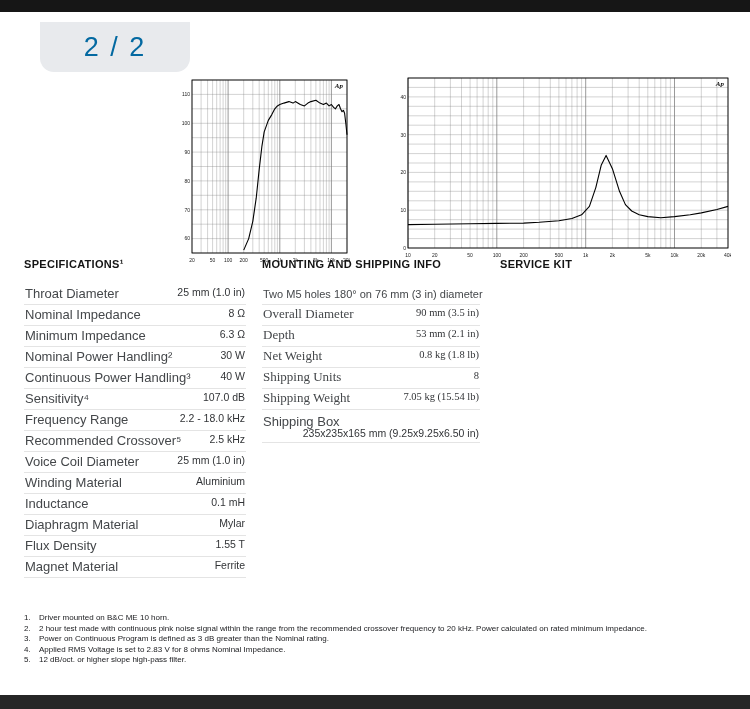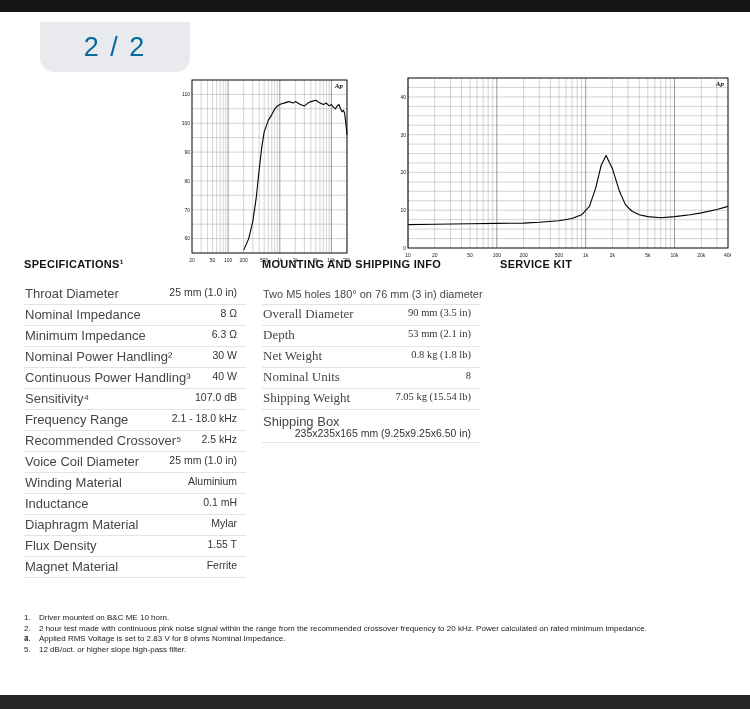--- a/index.html
+++ b/index.html
@@ -25,21 +25,21 @@
   .chart svg { display:block; }
 
   .section-title {
     position:absolute; font-size:11px; font-weight:700; color:#141414; letter-spacing:0.3px;
     white-space:nowrap;
   }
 
   .spec-table { position:absolute; }
   .spec-row { position:relative; height:21px; border-bottom:1px solid #e4e4e4; }
   .spec-label { position:absolute; left:1px; bottom:3px; font-size:13px; color:#44474a; white-space:nowrap; }
-  .spec-value { position:absolute; right:9px; top:2px; font-size:10.5px; color:#323437; white-space:nowrap; }
+  .spec-value { position:absolute; right:1px; top:2px; font-size:10.5px; color:#323437; white-space:nowrap; }
   .spec-row.tall { height:33px; }
   .spec-row.tall .spec-label { bottom:auto; top:4px; }
   .spec-row.tall .spec-value { top:auto; bottom:3px; }
 
   .note-row { position:absolute; height:21px; border-bottom:1px solid #e4e4e4; }
   .note-row span { position:absolute; left:1px; bottom:4px; font-size:11px; color:#44474a; white-space:nowrap; }
 
   .footnotes { position:absolute; left:24px; top:613px; width:718px; font-size:8px; line-height:10.5px; color:#202124; }
   .footnote { position:relative; padding-left:15px; }
   .footnote .num { position:absolute; left:0; top:0; }
@@ -224,21 +224,21 @@
       <span class="spec-value">40 W</span>
     </div>
 
     <div class="spec-row">
       <span class="spec-label">Sensitivity⁴</span>
       <span class="spec-value">107.0 dB</span>
     </div>
 
     <div class="spec-row">
       <span class="spec-label">Frequency Range</span>
-      <span class="spec-value">2.1 - 18.0 kHz</span>
+      <span class="spec-value">2.2 - 18.0 kHz</span>
     </div>
 
     <div class="spec-row">
       <span class="spec-label">Recommended Crossover⁵</span>
       <span class="spec-value">2.5 kHz</span>
     </div>
 
     <div class="spec-row">
       <span class="spec-label">Voice Coil Diameter</span>
       <span class="spec-value">25 mm (1.0 in)</span>
@@ -285,21 +285,21 @@
       <span class="spec-label">Depth</span>
       <span class="spec-value">53 mm (2.1 in)</span>
     </div>
 
     <div class="spec-row">
       <span class="spec-label">Net Weight</span>
       <span class="spec-value">0.8 kg (1.8 lb)</span>
     </div>
 
     <div class="spec-row">
-      <span class="spec-label">Nominal Units</span>
+      <span class="spec-label">Shipping Units</span>
       <span class="spec-value">8</span>
     </div>
 
     <div class="spec-row">
       <span class="spec-label">Shipping Weight</span>
       <span class="spec-value">7.05 kg (15.54 lb)</span>
     </div>
   </div>
 
 <div class="spec-row tall" style="position:absolute; left:262px; top:410px; width:218px;">
@@ -314,20 +314,21 @@
       <span>Driver mounted on B&amp;C ME 10 horn.</span>
     </div>
 
     <div class="footnote">
       <span class="num">2.</span>
       <span>2 hour test made with continuous pink noise signal within the range from the recommended crossover frequency to 20 kHz. Power calculated on rated minimum impedance.</span>
     </div>
 
     <div class="footnote">
       <span class="num">3.</span>
+      <span>Power on Continuous Program is defined as 3 dB greater than the Nominal rating.</span>
     </div>
 
     <div class="footnote">
       <span class="num">4.</span>
       <span>Applied RMS Voltage is set to 2.83 V for 8 ohms Nominal Impedance.</span>
     </div>
 
     <div class="footnote">
       <span class="num">5.</span>
       <span>12 dB/oct. or higher slope high-pass filter.</span>

